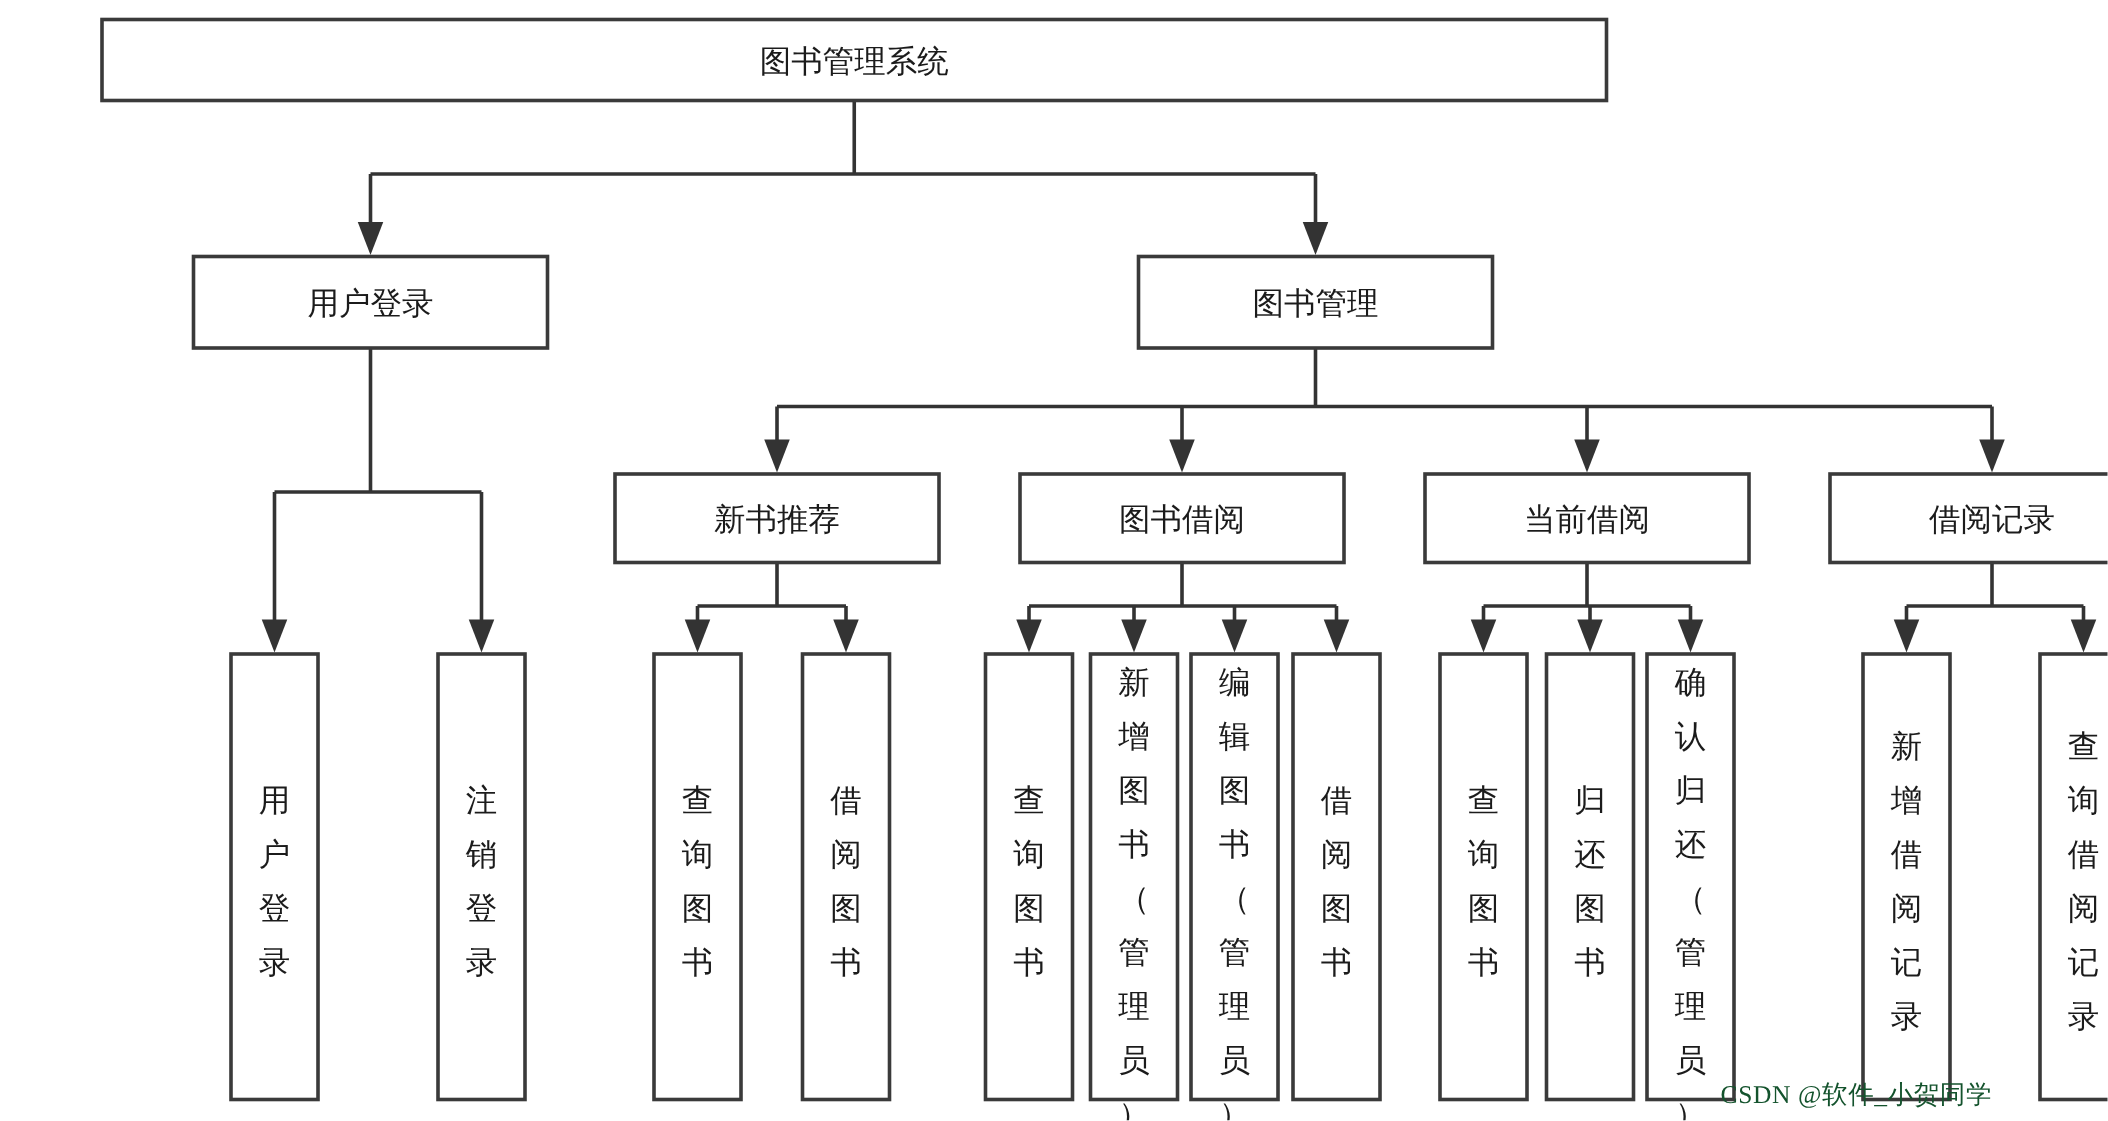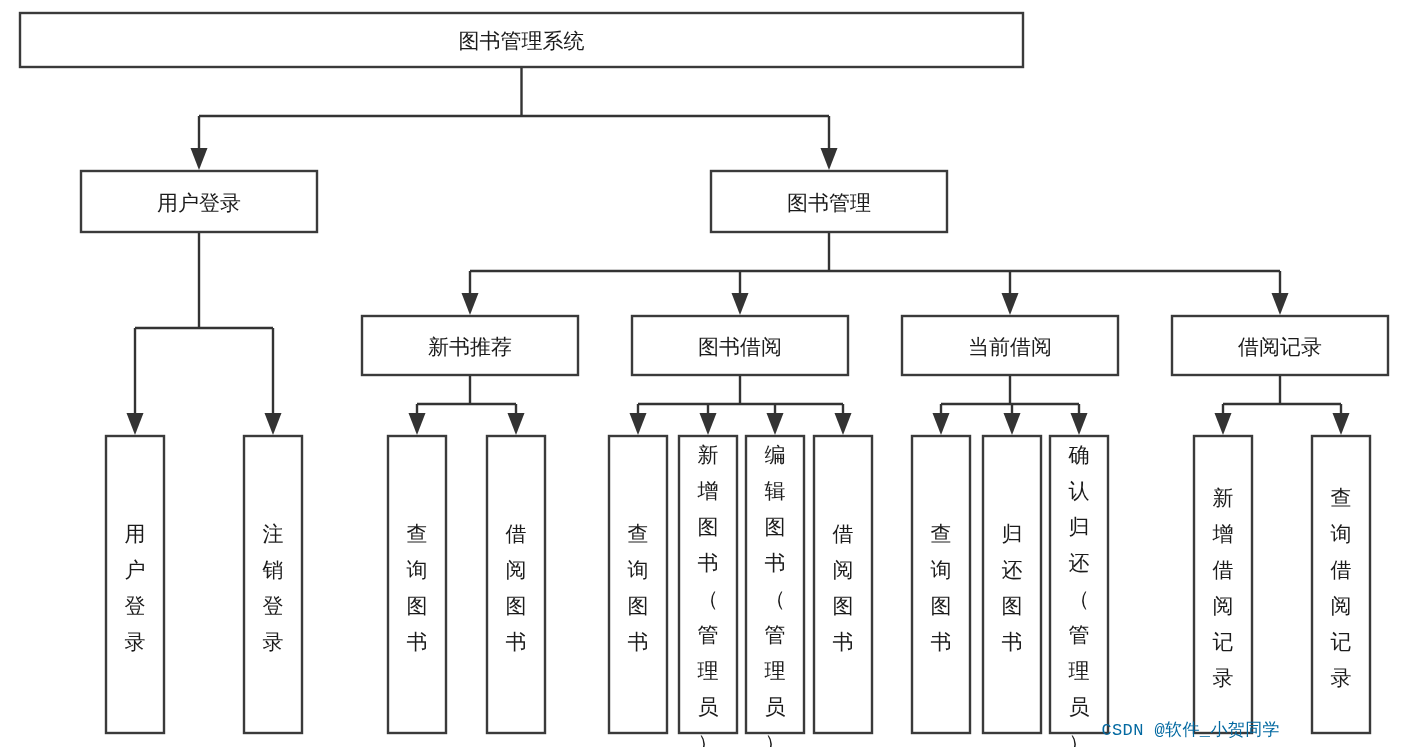--- a/index.html
+++ b/index.html
@@ -11,20 +11,21 @@
     width: 1405px;
     height: 747px;
     font-family: "DejaVu Sans", "Liberation Sans", sans-serif;
     overflow: hidden;
   }
   #diagram-root {
     position: relative;
     width: 1294px;
     height: 747px;
     background: #ffffff;
+    margin-left: 48px;
   }
   svg.diagram-canvas {
     position: absolute;
     left: 0;
     top: 0;
     width: 1405px;
     height: 747px;
     display: block;
   }
   .node-box {
@@ -52,23 +53,23 @@
   .node-label-vertical {
     fill: #1b1b1b;
     font-family: "DejaVu Sans", "Liberation Sans", sans-serif;
     font-size: 21px;
     text-anchor: middle;
   }
   .watermark-text {
     position: absolute;
     right: 14px;
     bottom: 6px;
-    font-family: Liberation Mono, monospace;
+    font-family: Liberation Serif, serif;
     font-size: 17px;
-    color: #0369a1;
+    color: #14532d;
     letter-spacing: 0.4px;
     white-space: nowrap;
     pointer-events: none;
   }
 </style>
 </head>
 <body>
 
 <div id="diagram-root">
   <svg class="diagram-canvas" id="diagram-svg" viewBox="0 0 1405 747" xmlns="http://www.w3.org/2000/svg">

